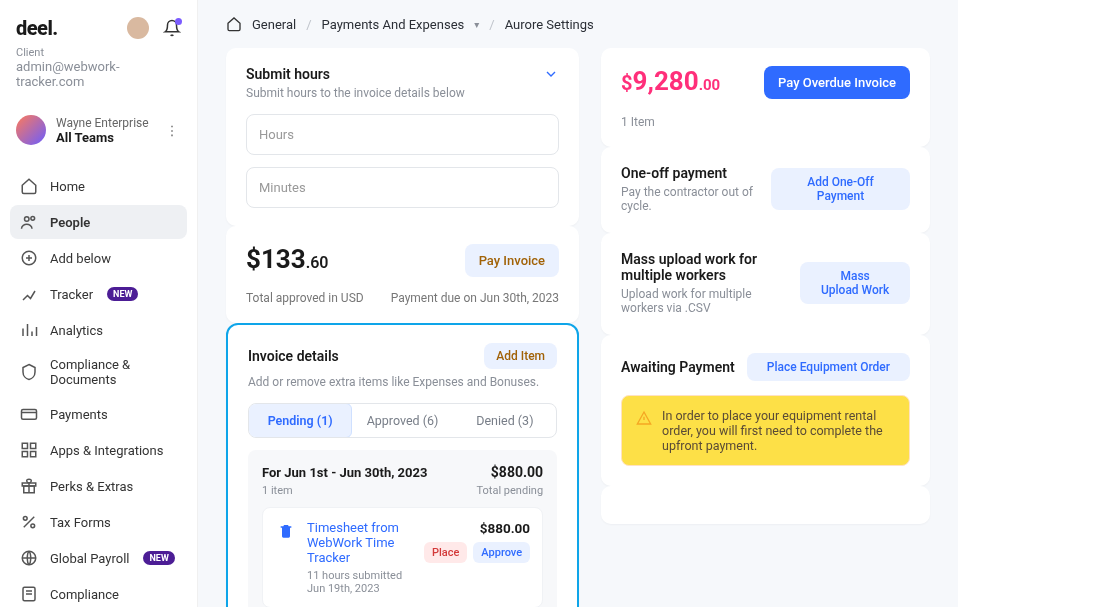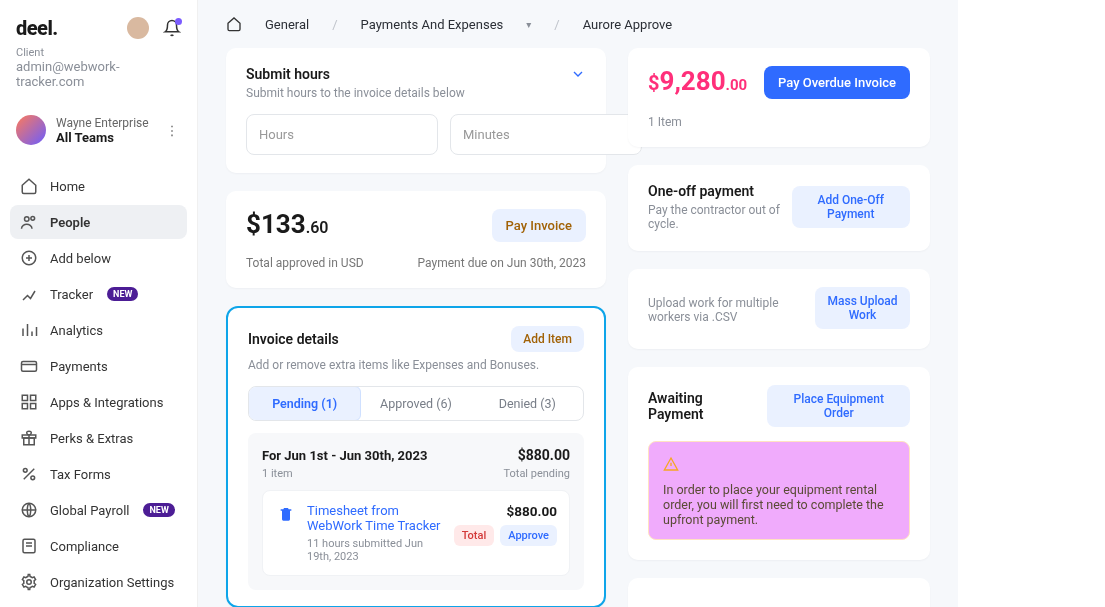--- a/index.html
+++ b/index.html
@@ -25,37 +25,37 @@
 .dots { width:18px; text-align:center; color:#666; cursor:pointer;}
 .divider { height:1px; background:#eef0f3; margin: 10px 0 6px; }
 .nav { display:flex; flex-direction:column; gap:2px; }
 .nav-item { display:flex; align-items:center; gap:12px; padding:8px 10px; border-radius:8px; color:#333; cursor:pointer; font-size:13px;}
 .nav-item.active { background:#eef0f3; font-weight:600; }
 .nav-item .ico { width:18px; height:18px; display:flex; align-items:center; justify-content:center; color:#555;}
 .badge-new { background:#4c1d95; color:#fff; font-size:9px; font-weight:700; padding:2px 6px; border-radius:10px; margin-left:2px;}
 
 
 .main { flex:1; background:#f6f8fb; display:flex; flex-direction:column; overflow:hidden;}
-.breadcrumbs { display:flex; align-items:center; gap:23px; padding:16px 28px 10px; font-size:13px; color:#2b2f36;}
+.breadcrumbs { display:flex; align-items:center; gap:10px; padding:16px 28px 10px; font-size:13px; color:#2b2f36;}
 .breadcrumbs .sep { color:#c0c4cc; }
 .breadcrumbs .crumb { color:#2b2f36; }
 .breadcrumbs .home-ico { width:16px; height:16px; }
 .chev { font-size:10px; color:#8a8f98; }
 
 .content { display:flex; gap:22px; padding: 6px 28px 20px; overflow:auto; }
-.col { display:flex; flex-direction:column; gap:18px; }
+.col { display:flex; flex-direction:column; gap:0; }
 .col-left { width:380px; }
 .col-right { width:354px; }
 
 .card { background:#fff; border-radius:10px; padding:18px 20px; box-shadow:0 1px 2px rgba(16,24,40,.04); }
 .card-title { font-size:14px; font-weight:600; }
 .muted { color:#8a8f98; font-size:12px; margin-top:4px; }
 
 .submit-row { display:flex; justify-content:space-between; align-items:flex-start; }
-.inputs { display:flex; gap:12px; margin-top:14px; }
+.inputs { display:flex; gap:12px; margin-top:14px;flex-direction:column; }
 .input { flex:1; border:1px solid #e3e6ea; border-radius:8px; padding:12px 12px; font-size:13px; color:#555; background:#fff;}
 .input::placeholder { color:#999; }
 
 .amount-row { display:flex; justify-content:space-between; align-items:flex-start; }
 .amount-big { font-size:26px; font-weight:700; }
 .amount-big .currency { font-weight:700; color:#1a1a1a;}
 .amount-big .cents { font-size:16px; font-weight:600; }
 .btn { border:none; cursor:pointer; border-radius:8px; font-size:13px; font-weight:500; padding:9px 14px; }
 .btn-primary { background:#2f6bff; color:#fff; }
 .btn-soft { background:#eaf1ff; color:#a16207; }
@@ -89,23 +89,23 @@
 .overdue-amt .cents { font-size:15px; }
 .overdue-amt .currency { font-size:20px; }
 .link-row { display:flex; align-items:center; gap:8px; color:#2f6bff; font-size:13px; margin-top:12px; cursor:pointer;}
 .right-sub-row { display:flex; justify-content:space-between; align-items:center; margin-top:6px;}
 .days-overdue { color:#8a8f98; font-size:12.5px; text-align:right; }
 .items-count { color:#8a8f98; font-size:12px; margin-top:16px;}
 
 .small-card { padding:18px 20px 20px; }
 .sc-row { display:flex; justify-content:space-between; align-items:center; gap:10px;}
 .sc-title { font-weight:600; font-size:14px; }
-.btn-ghost { background:#eaf1ff; color:#2f6bff; font-size:12px; padding:7px 12px; border-radius:8px; cursor:pointer; border:none; font-weight:500;}
-
-.alert-box { background:#f0abfc; border:1px solid #ffe2c2; border-radius:8px; padding:12px 14px; margin-top:14px; display:flex; gap:10px; font-size:12.5px; color:#5a4b36;flex-direction:column;}
+.btn-ghost { background:#eaf1ff; color:#2f6bff; font-size:12px; padding:7px 20px; border-radius:8px; cursor:pointer; border:none; font-weight:500;}
+
+.alert-box { background:#fde047; border:1px solid #ffe2c2; border-radius:8px; padding:12px 14px; margin-top:14px; display:flex; gap:10px; font-size:12.5px; color:#5a4b36;}
 .alert-ico { color:#f5a623; flex:none; width:16px; margin-top:2px;}
 
 svg { display:block; }
 </style>
 </head>
 <body>
 
 <div class="app">
 
   <aside class="sidebar">
@@ -172,20 +172,28 @@
         <span>Tracker</span>
         <span class="badge-new">NEW</span>
       </div>
       <div class="nav-item">
         <span class="ico">
             <svg viewBox="0 0 24 24" width="18" height="18" fill="none" stroke="currentColor" stroke-width="2">
               <path d="M4 20V10M10 20V4M16 20v-6M22 20V8"></path>
             </svg>
           </span>
         <span>Analytics</span>
+      </div>
+      <div class="nav-item">
+        <span class="ico">
+            <svg viewBox="0 0 24 24" width="18" height="18" fill="none" stroke="currentColor" stroke-width="2">
+              <path d="M12 2l8 4v6c0 5-3.5 9-8 10-4.5-1-8-5-8-10V6z"></path>
+            </svg>
+          </span>
+        <span>Compliance &amp; Documents</span>
       </div>
       <div class="nav-item">
         <span class="ico">
             <svg viewBox="0 0 24 24" width="18" height="18" fill="none" stroke="currentColor" stroke-width="2">
               <rect x="2" y="6" width="20" height="13" rx="2"></rect>
               <path d="M2 10h20"></path>
             </svg>
           </span>
         <span>Payments</span>
       </div>
@@ -256,21 +264,21 @@
       <span class="home-ico">
           <svg viewBox="0 0 24 24" width="16" height="16" fill="none" stroke="#333" stroke-width="2">
             <path d="M3 11l9-8 9 8v9a2 2 0 01-2 2H5a2 2 0 01-2-2z"></path>
           </svg>
         </span>
       <span class="crumb">General</span>
       <span class="sep">/</span>
       <span class="crumb">Payments And Expenses</span>
       <span class="chev">▾</span>
       <span class="sep">/</span>
-      <span class="crumb">Aurore Approve</span>
+      <span class="crumb">Aurore Settings</span>
     </div>
 
     <div class="content">
 
       <div class="col col-left">
         <div class="card">
           <div class="submit-row">
             <div>
               <div class="card-title">Submit hours</div>
               <div class="muted">Submit hours to the invoice details below</div>
@@ -331,21 +339,21 @@
                     <path d="M6 7h12v13a2 2 0 01-2 2H8a2 2 0 01-2-2V7zm3-4h6l1 2H8l1-2zM4 5h16v2H4z"></path>
                   </svg>
               </div>
               <div class="item-main">
                 <div class="item-title">Timesheet from WebWork Time Tracker</div>
                 <div class="item-sub">11 hours submitted Jun 19th, 2023</div>
               </div>
               <div class="item-right">
                 <div class="item-amt">$880.00</div>
                 <div class="chip-row">
-                  <span class="chip chip-deny">Total</span>
+                  <span class="chip chip-deny">Place</span>
                   <span class="chip chip-approve">Approve</span>
                 </div>
               </div>
             </div>
           </div>
         </div>
       </div>
 
       <div class="col col-right">
         <div class="card">
@@ -364,20 +372,21 @@
               <div class="sc-title">One-off payment</div>
               <div class="muted">Pay the contractor out of cycle.</div>
             </div>
             <button class="btn-ghost">Add One-Off Payment</button>
           </div>
         </div>
 
         <div class="card small-card">
           <div class="sc-row">
             <div>
+              <div class="sc-title">Mass upload work for multiple workers</div>
               <div class="muted">Upload work for multiple workers via .CSV</div>
             </div>
             <button class="btn-ghost">Mass Upload Work</button>
           </div>
         </div>
 
         <div class="card small-card">
           <div class="sc-row">
             <div class="sc-title">Awaiting Payment</div>
             <button class="btn-ghost">Place Equipment Order</button>

